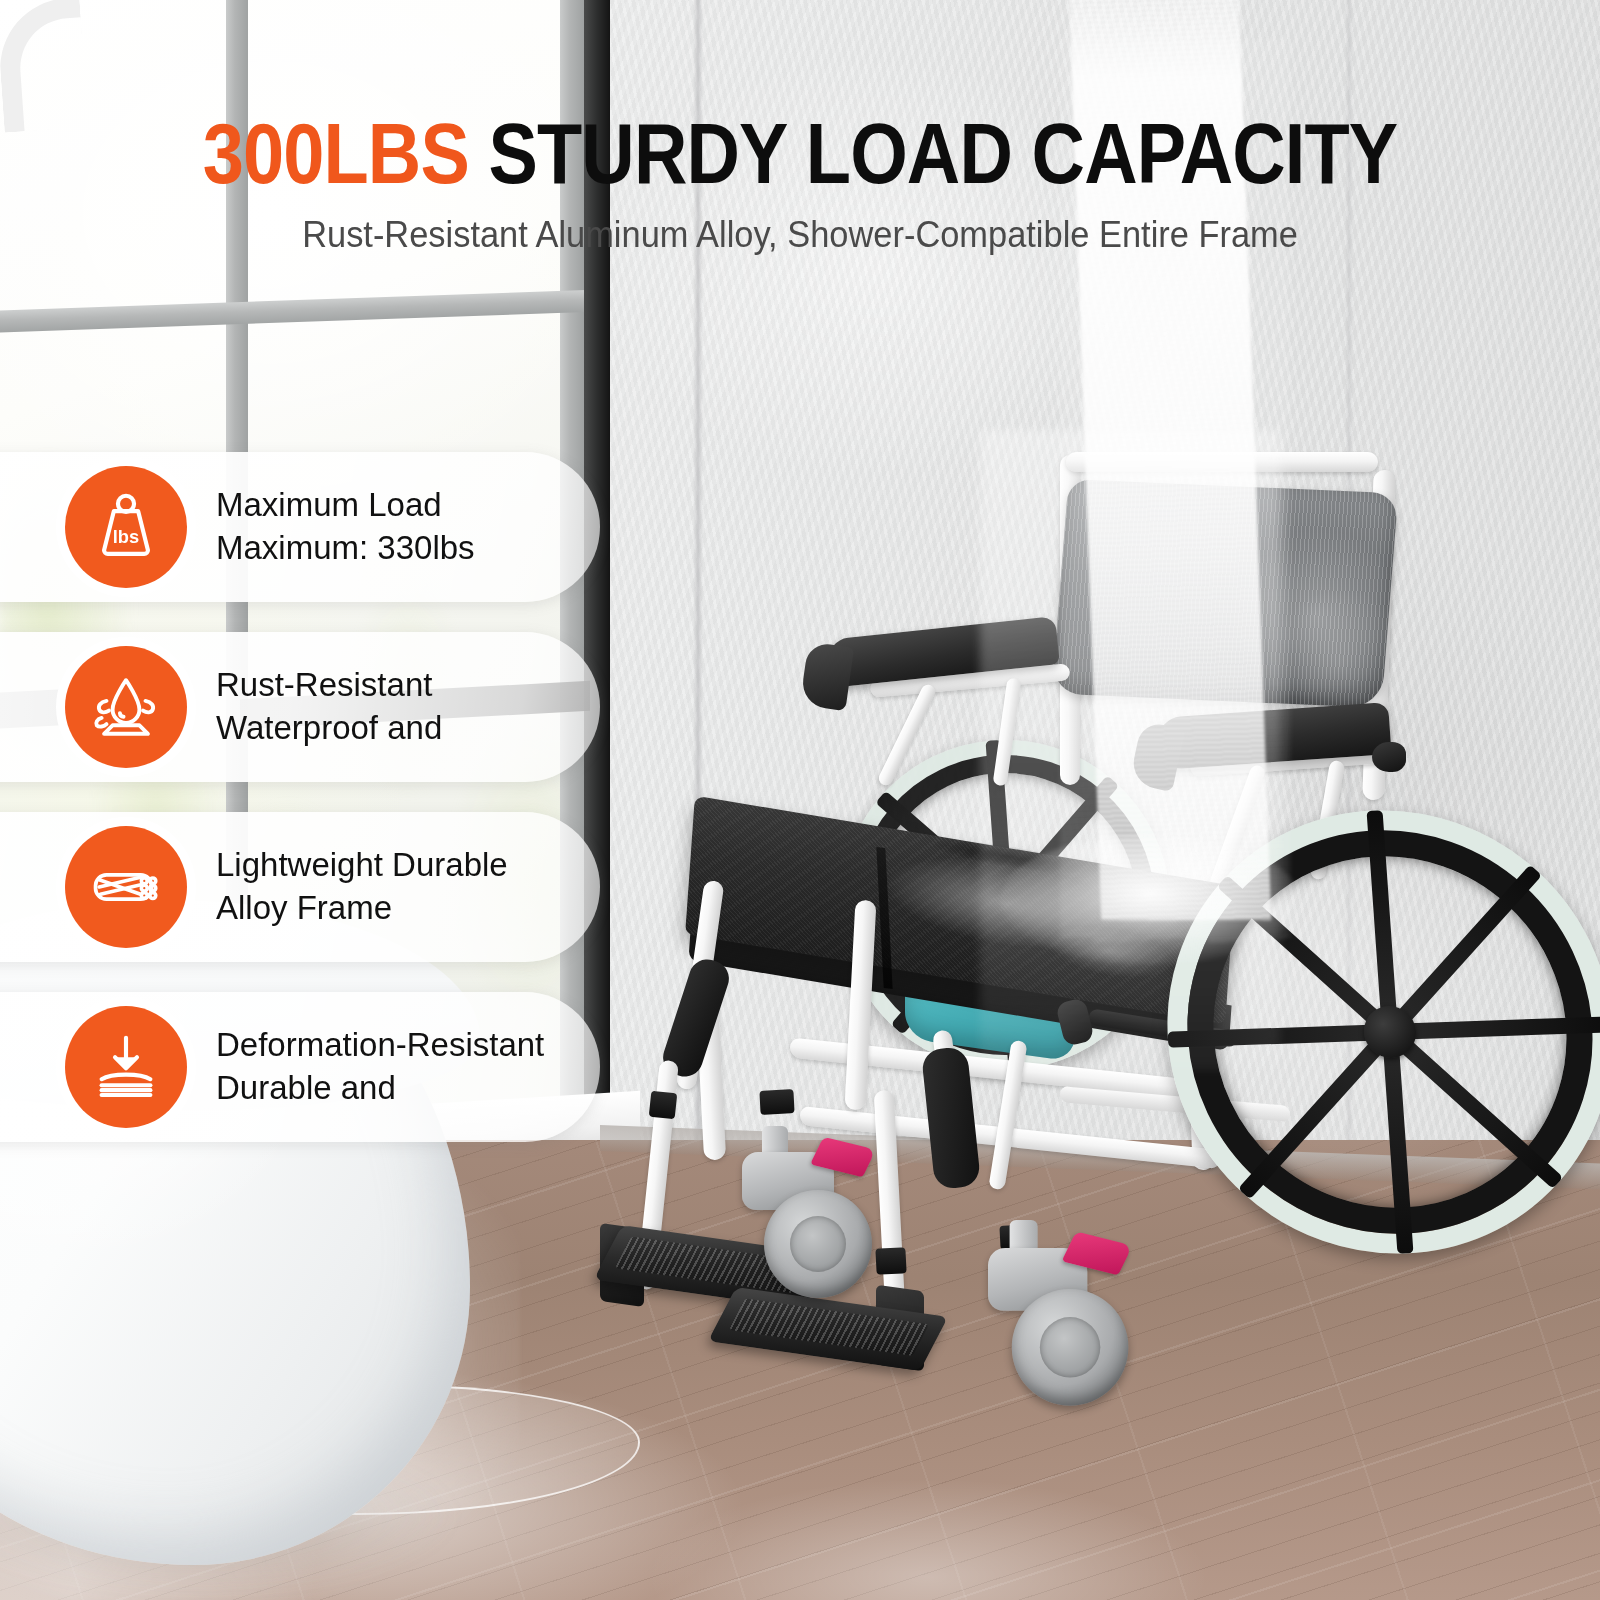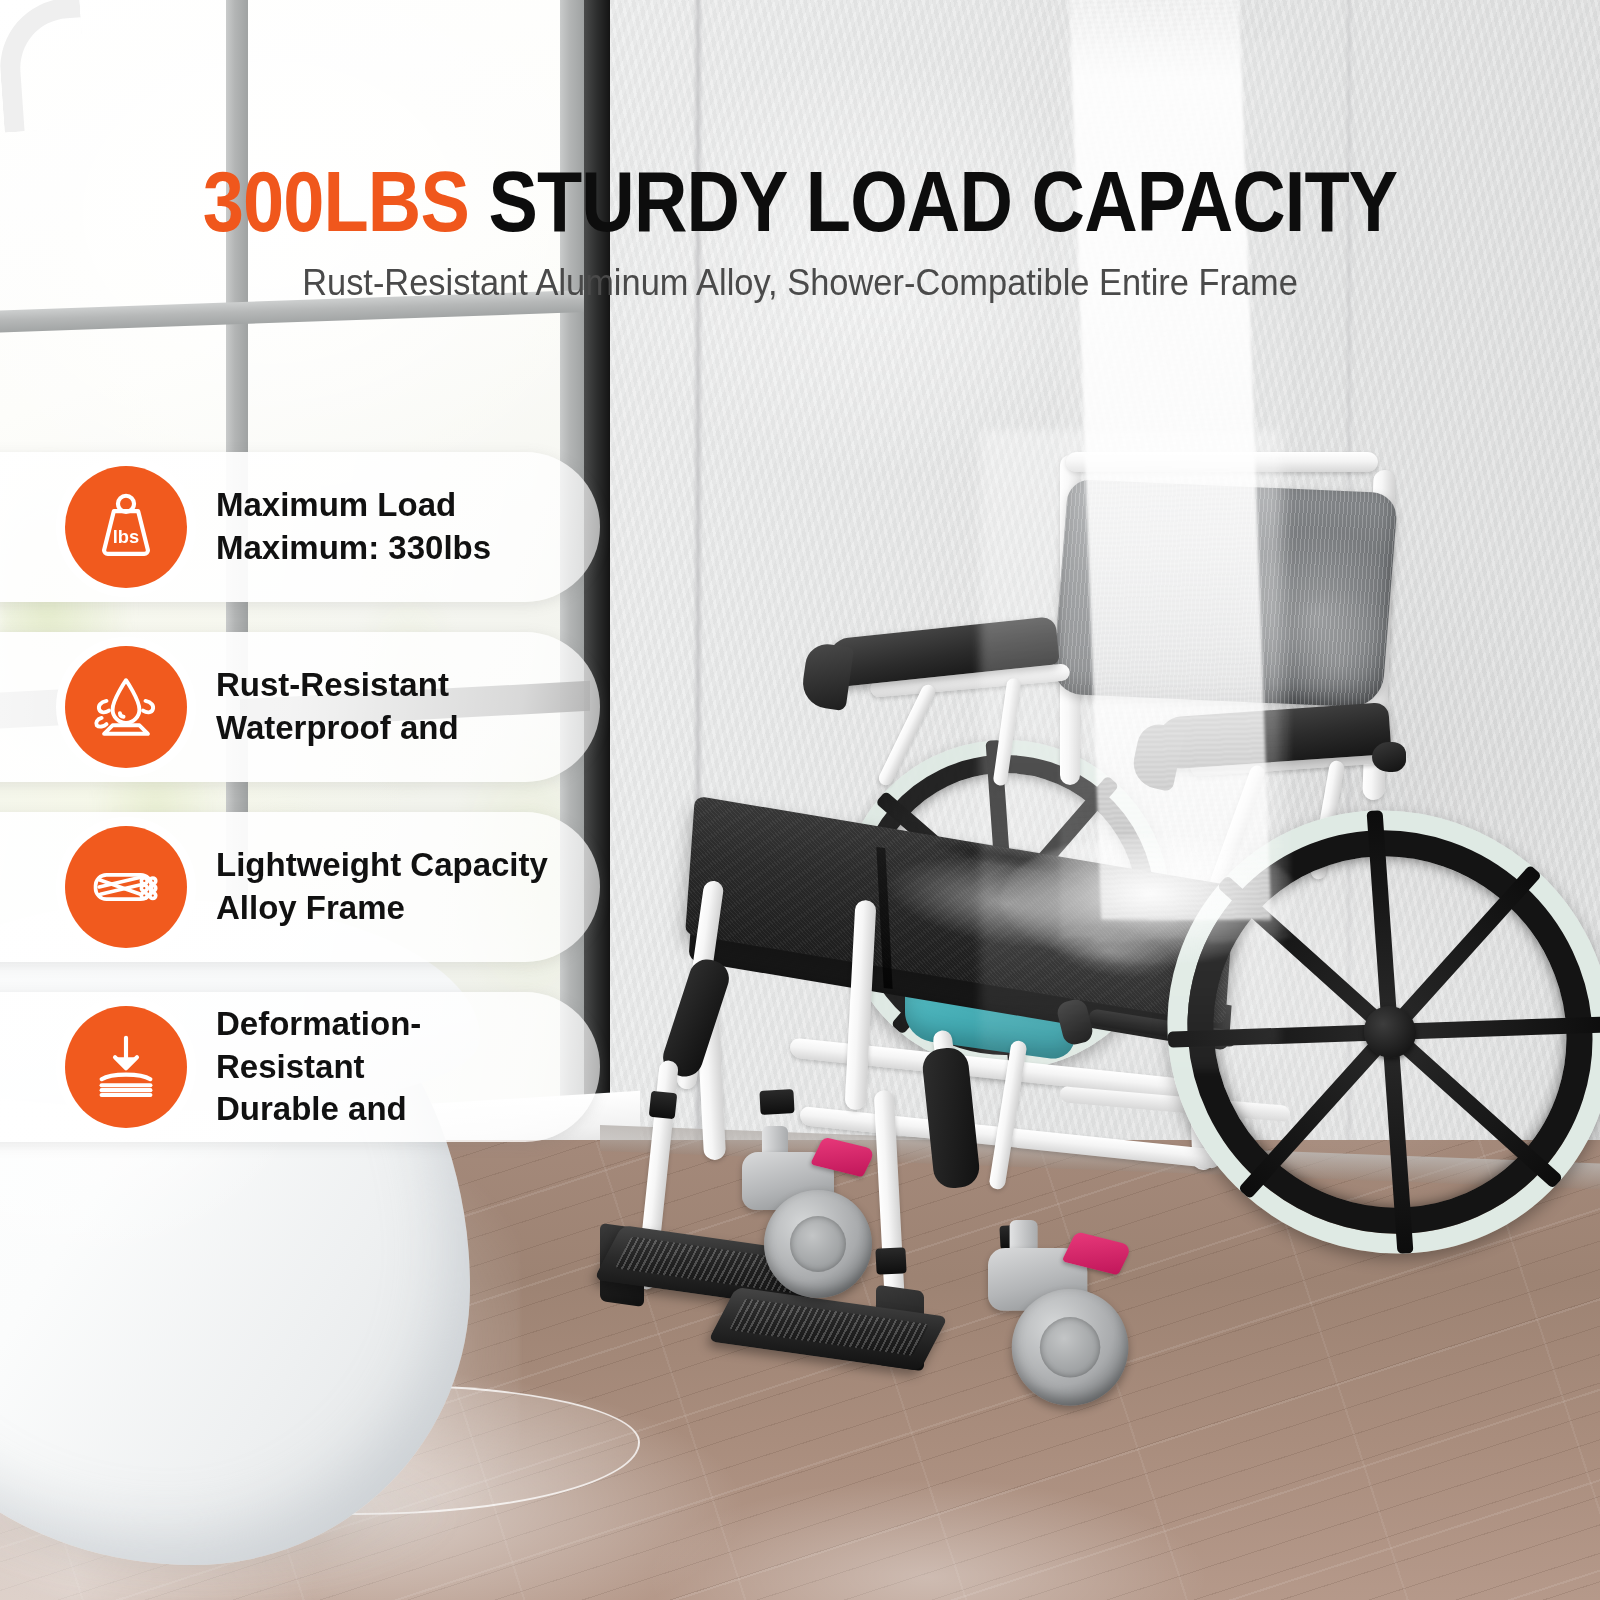--- a/index.html
+++ b/index.html
@@ -344,21 +344,21 @@
     background:linear-gradient(180deg,#2d2d2d,#101010); border-radius:8px; transform:rotate(9deg);}
   .brake-knob{ position:absolute; left:1060px; top:1000px; width:30px; height:44px;
     background:linear-gradient(160deg,#3b3b3b,#101010); border-radius:12px; transform:rotate(-14deg);}
   .water-sheen{
     position:absolute; left:980px; top:430px; width:300px; height:640px;
     background:linear-gradient(180deg, rgba(255,255,255,.35), rgba(255,255,255,.06));
     filter:blur(5px); pointer-events:none;
   }
 
   
-  #headline{ position:absolute; left:0; top:0; width:1600px; z-index:30; text-align:center;margin-top:48px; }
+  #headline{ position:absolute; left:0; top:0; width:1600px; z-index:30; text-align:center; }
   .h-title{
     font-size:86px; line-height:1.02; font-weight:700; letter-spacing:-1px;
     font-family:"Liberation Sans Narrow","Liberation Sans", sans-serif;
     transform:scaleX(.86); transform-origin:center;
     padding-top:110px;
     white-space:nowrap;
   }
   .h-title .lbs{ color:#F0571C; }
   .h-title .rest{ color:#0d0d0d; }
   .h-sub{
@@ -377,21 +377,21 @@
     box-shadow:0 3px 14px rgba(120,120,120,.16);
   }
   .pill-icon{
     position:absolute; left:205px; width:122px; height:122px; border-radius:50%;
     background:#F15A1E;
     display:flex; align-items:center; justify-content:center;
     box-shadow:0 0 0 9px rgba(255,255,255,.96);
   }
   .pill-text{
     position:absolute; left:356px; right:40px;
-    font-size:33px; font-weight:700; color:#111; line-height:1.30;
+    font-size:33px; font-weight:400; color:#111; line-height:1.30;
   }
   #pill1{ top:452px; }
   #pill2{ top:632px; }
   #pill3{ top:812px; }
   #pill4{ top:992px; }
   .pill-icon svg{ width:78px; height:78px; display:block; }
 </style>
 </head>
 <body>
 
@@ -574,21 +574,21 @@
         <path d="M11 38 L45 30"></path>
         <circle cx="47" cy="27" r="2.4"></circle>
         <circle cx="54" cy="27" r="2.4"></circle>
         <circle cx="47" cy="33" r="2.4"></circle>
         <circle cx="54" cy="33" r="2.4"></circle>
         <circle cx="47" cy="39" r="2.4"></circle>
         <circle cx="54" cy="39" r="2.4"></circle>
       </svg>
     </div>
     <div class="pill-text">
-      <div>Lightweight Capacity</div>
+      <div>Lightweight Durable</div>
       <div>Alloy Frame</div>
     </div>
   </div>
 
   <div class="pill" id="pill4">
     <div class="pill-icon">
       <svg viewBox="0 0 64 64" fill="none" stroke="#fff" stroke-width="3.4" stroke-linecap="round" stroke-linejoin="round">
         <path d="M32 8 V30"></path>
         <path d="M23 24 L32 33 L41 24" fill="#fff" stroke="#fff"></path>
         <path d="M12 42 c8 -5 32 -5 40 0"></path>

